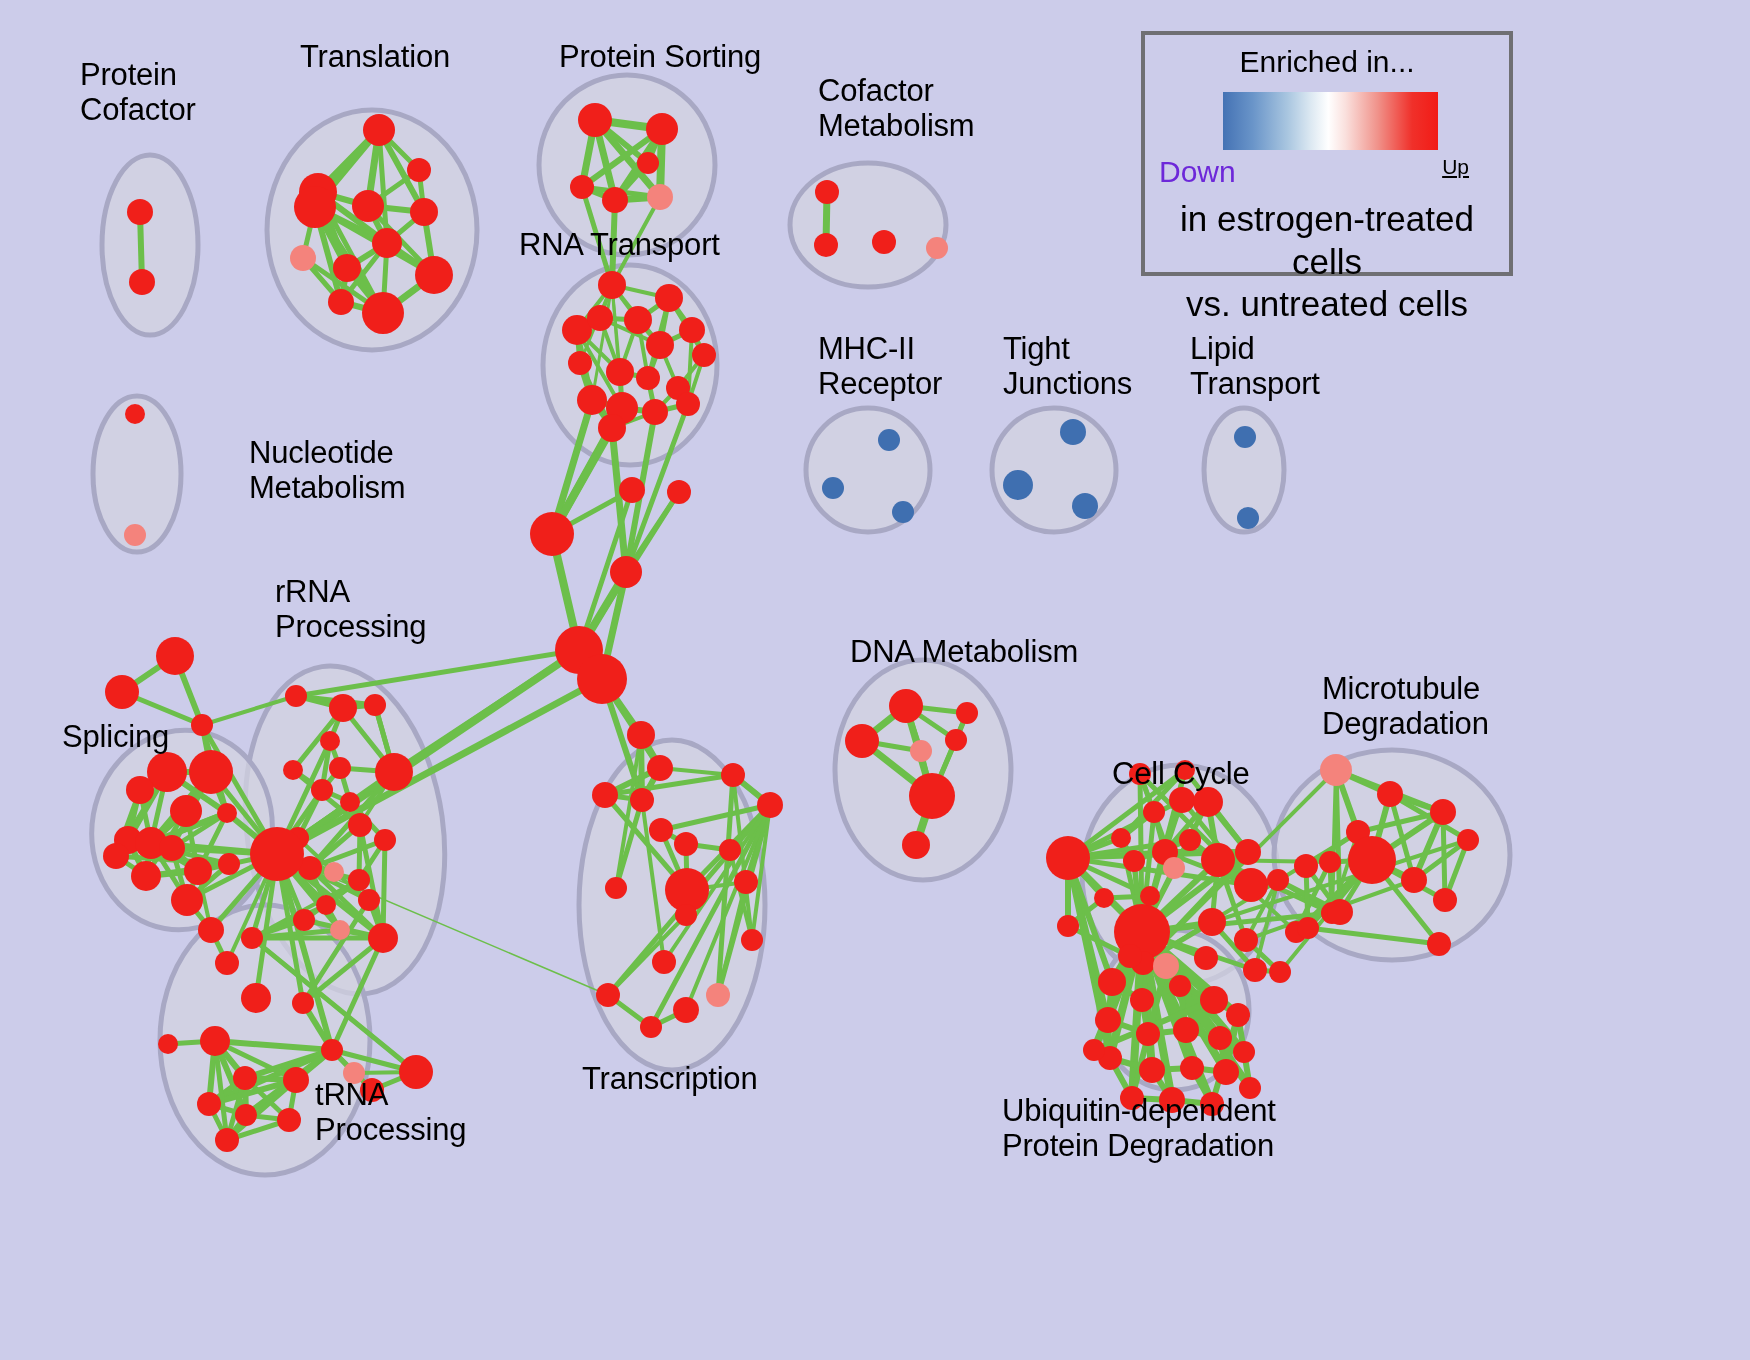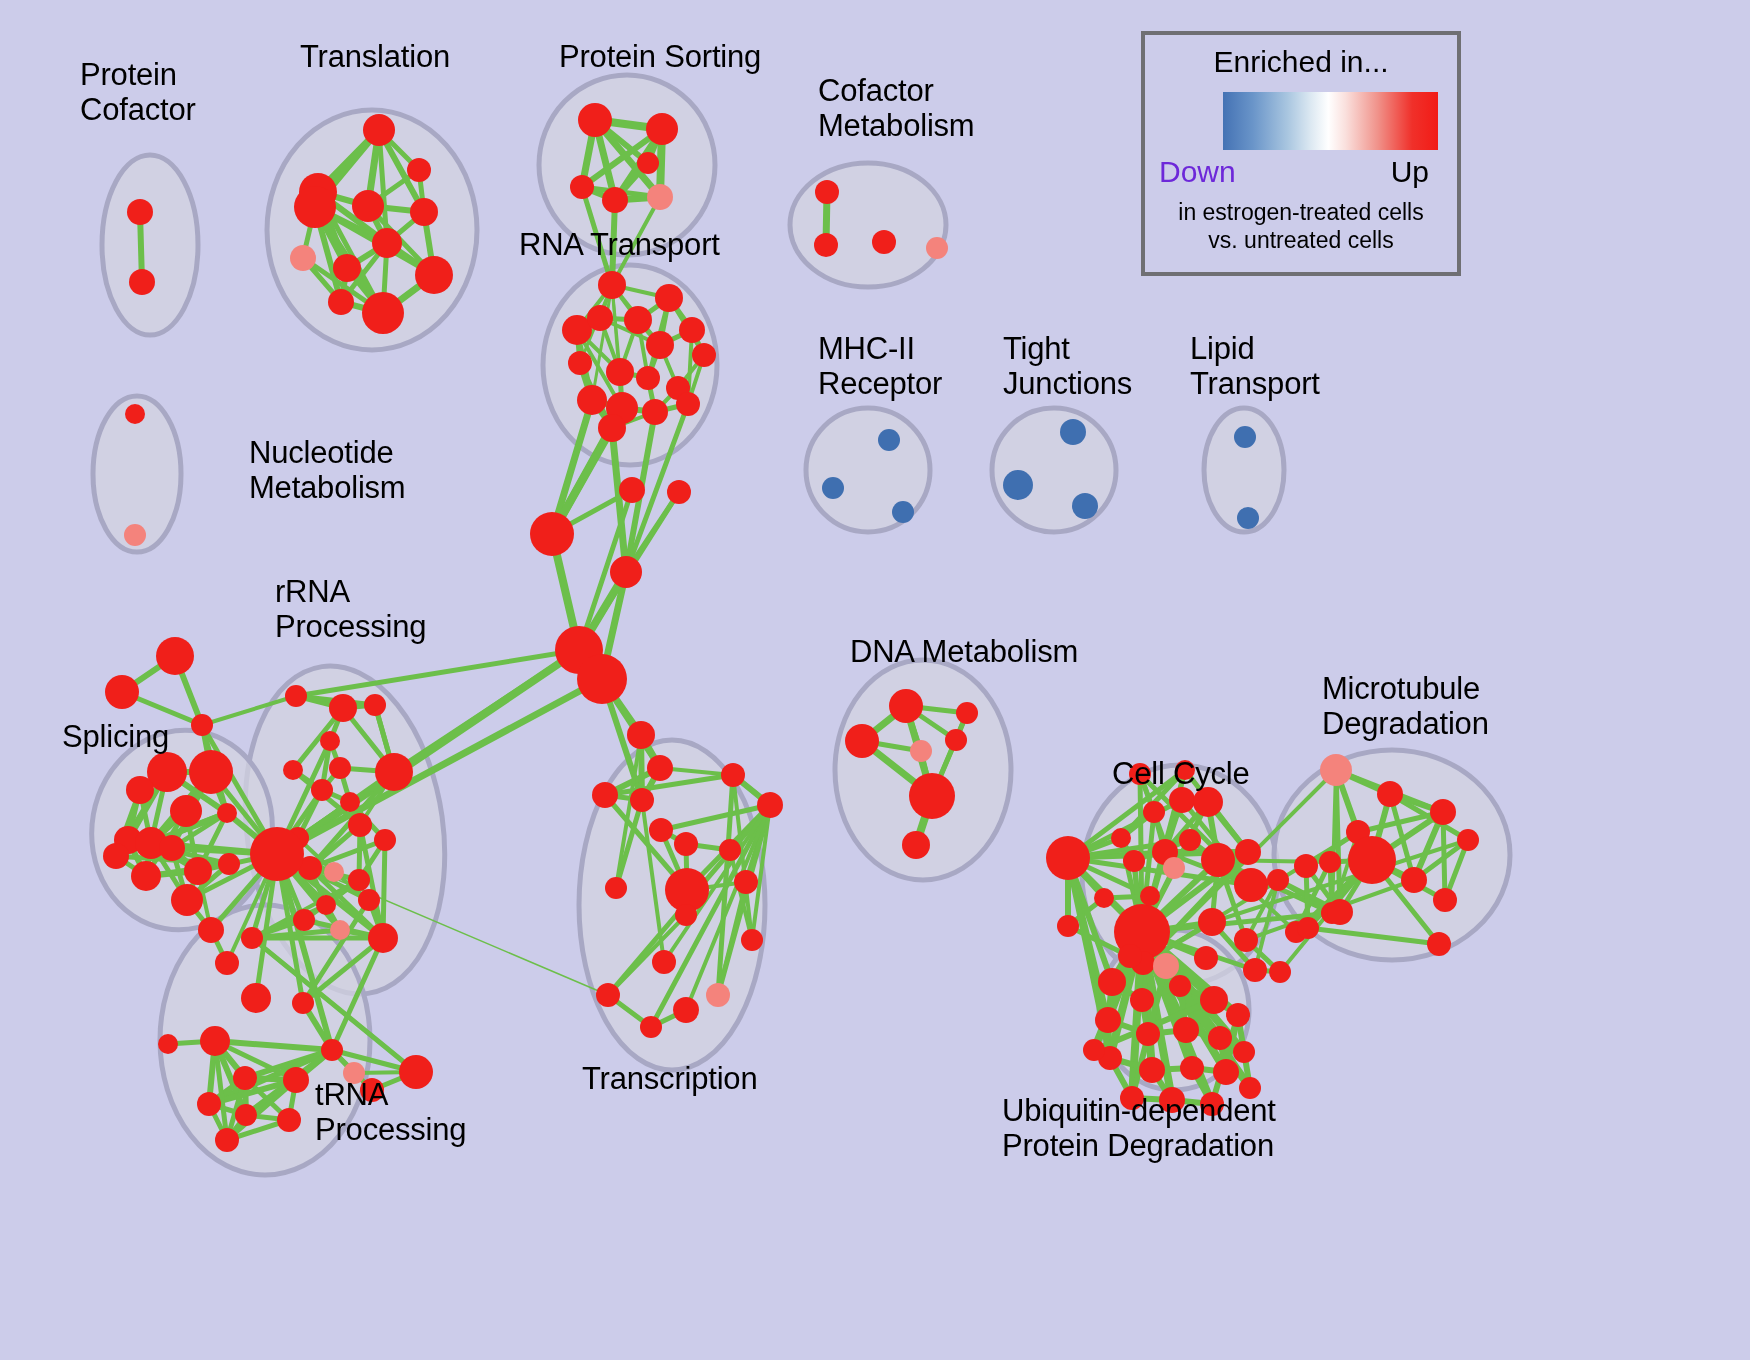--- a/index.html
+++ b/index.html
@@ -16,43 +16,43 @@
     color:#000;
     font-family:"Liberation Sans", sans-serif;
     font-size:31px;
     line-height:1.12;
     font-weight:400;
     white-space:pre;
     letter-spacing:-0.2px;
   }
   .legend{
     position:absolute;
-    left:1141px;top:31px;width:320px;height:245px;
+    left:1141px;top:31px;width:372px;height:245px;
     background:#ccccea;
     border:4px solid #6f6f73;
     box-sizing:border-box;
   }
   .legend-title{
     position:absolute;left:0;right:0;top:10px;
     text-align:center;font-size:30px;color:#000;
     font-family:"Liberation Sans", sans-serif;
   }
   .legend-bar{
     position:absolute;left:78px;top:57px;width:215px;height:58px;
     background:linear-gradient(to right,#4472b4 0%,#6a95c9 14%,#a9c6e0 30%,#dde9f2 41%,#ffffff 49%,#fae0dd 57%,#f0928a 72%,#f0302a 88%,#f21b16 100%);
   }
   .legend-down{
     position:absolute;left:14px;top:120px;font-size:30px;color:#6d28d9;
   }
   .legend-up{
-    position:absolute;right:28px;top:120px;font-size:30px;color:#000;
+    position:absolute;right:40px;top:120px;font-size:21px;color:#000;text-decoration:underline;
   }
   .legend-sub{
     position:absolute;left:0;right:0;top:163px;
-    text-align:center;font-size:23px;color:#000;line-height:1.22;
+    text-align:center;font-size:35px;color:#000;line-height:1.22;
   }
 </style>
 </head>
 <body>
 
 <div id="stage">
 
   <svg id="net" viewBox="0 0 1750 1360">
       <g>
         <ellipse cx="150" cy="245" rx="48" ry="90" fill="#d3d3e0" fill-opacity="0.72" stroke="#a8a8c4" stroke-width="5"></ellipse>

